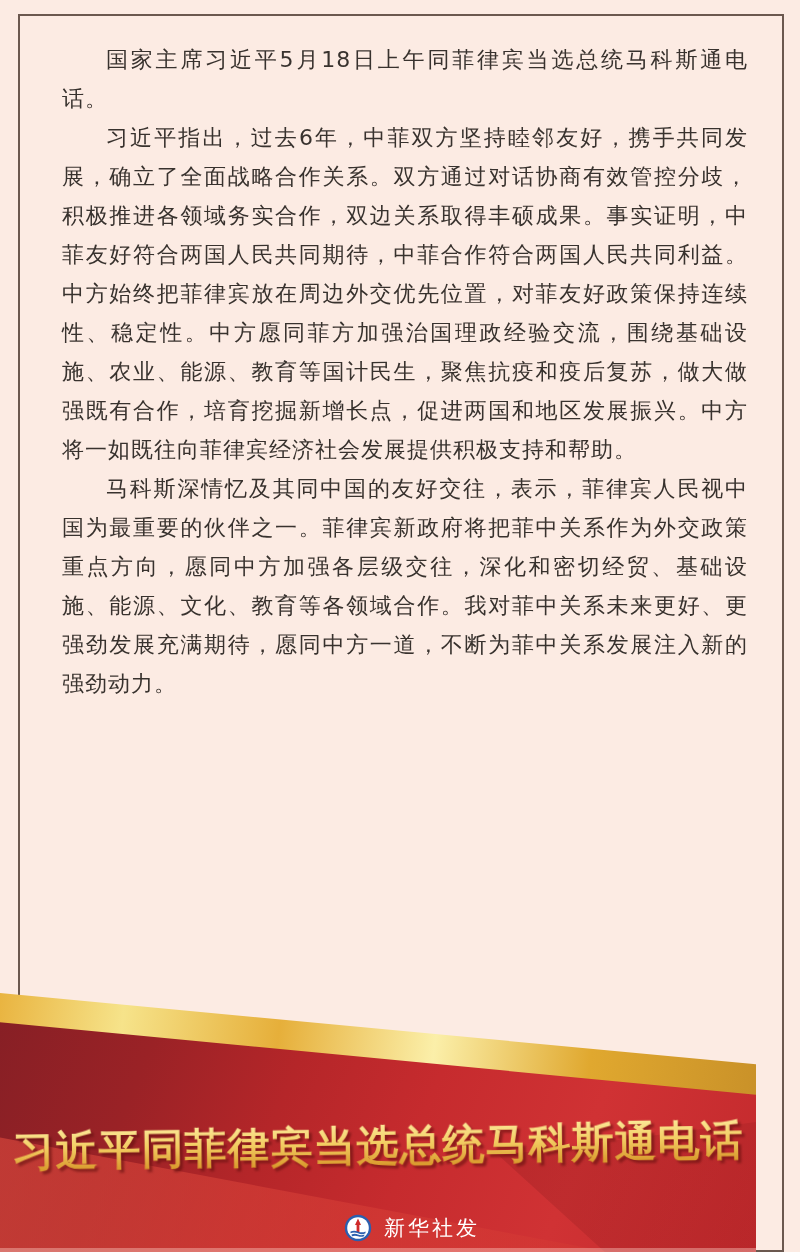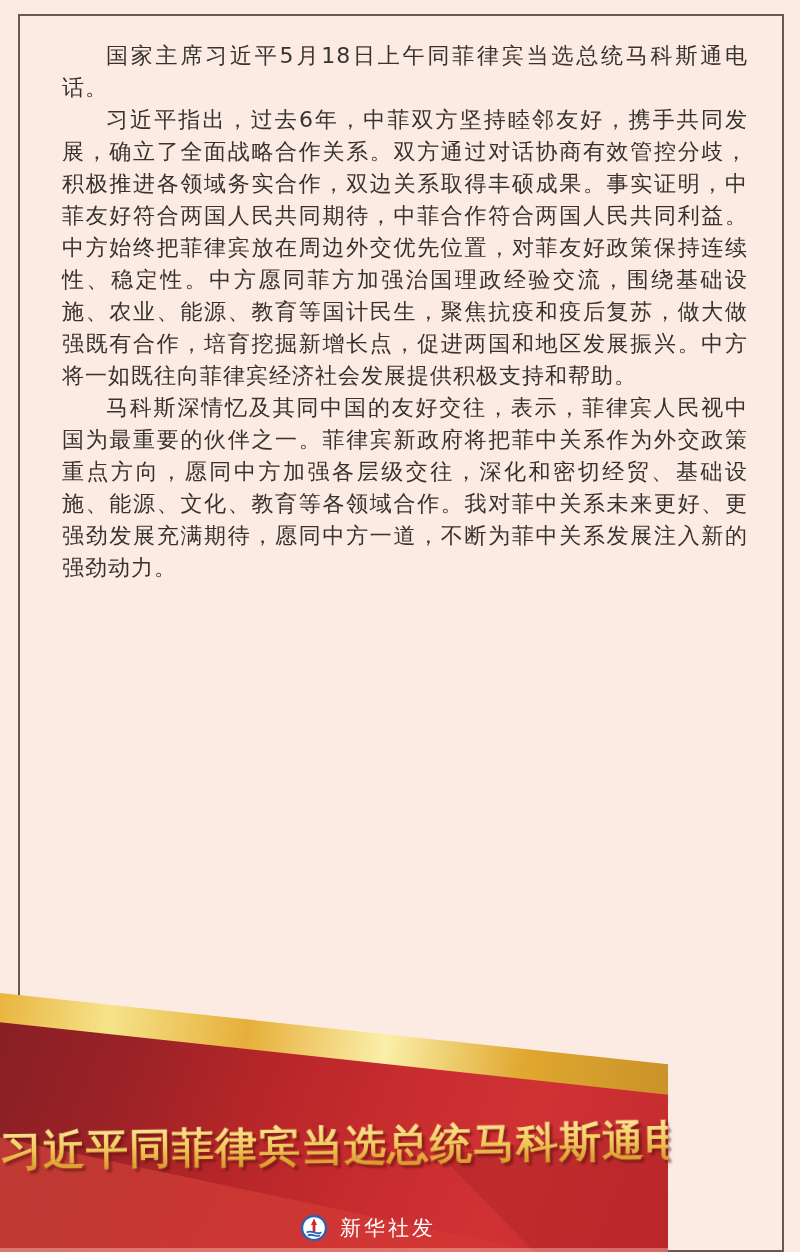--- a/index.html
+++ b/index.html
@@ -10,25 +10,25 @@
   }
   .border-frame{
     position:absolute;left:18px;top:14px;width:766px;height:1238px;
     border:2px solid #6b584f;box-sizing:border-box;pointer-events:none;
   }
   .article{
     position:absolute;left:62px;top:40px;width:686px;
     color:#38322e;
   }
   .article p{
-    margin:0;text-indent:2em;font-size:22px;line-height:32px;
+    margin:0;text-indent:2em;font-size:22px;line-height:39px;
     text-align:justify;letter-spacing:1px;
   }
   
-  .banner{position:absolute;left:0;top:992px;width:668px;height:260px;}
+  .banner{position:absolute;left:0;top:992px;width:756px;height:260px;}
   .banner .layer{position:absolute;left:0;top:0;width:100%;height:100%;}
   .banner-red{
     clip-path:polygon(0 7.5%, 100% 35%, 100% 100%, 0 100%);
     background:linear-gradient(112deg,#861f25 0%,#9a2226 20%,#b52629 38%,#c62b2e 55%,#d03234 75%,#c32a2d 100%);
   }
   .banner-light-wedge{
     clip-path:polygon(0 56%, 88% 104%, 0 120%);
     background:linear-gradient(100deg,rgba(226,76,63,.60),rgba(206,50,46,.35));
   }
   .banner-dark-wedge{

